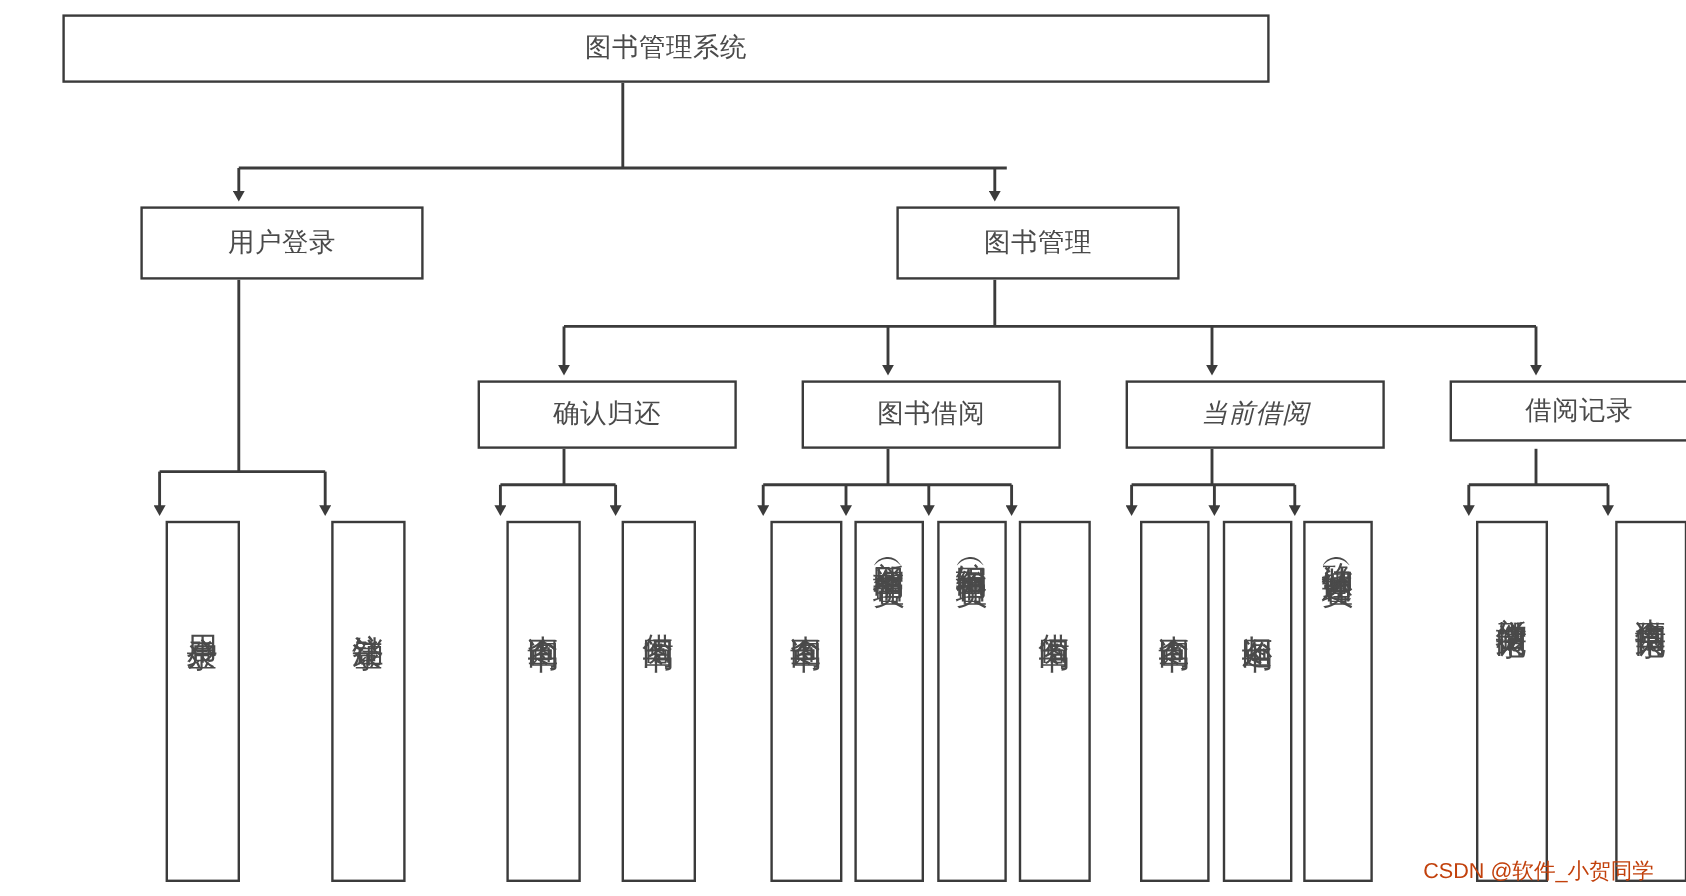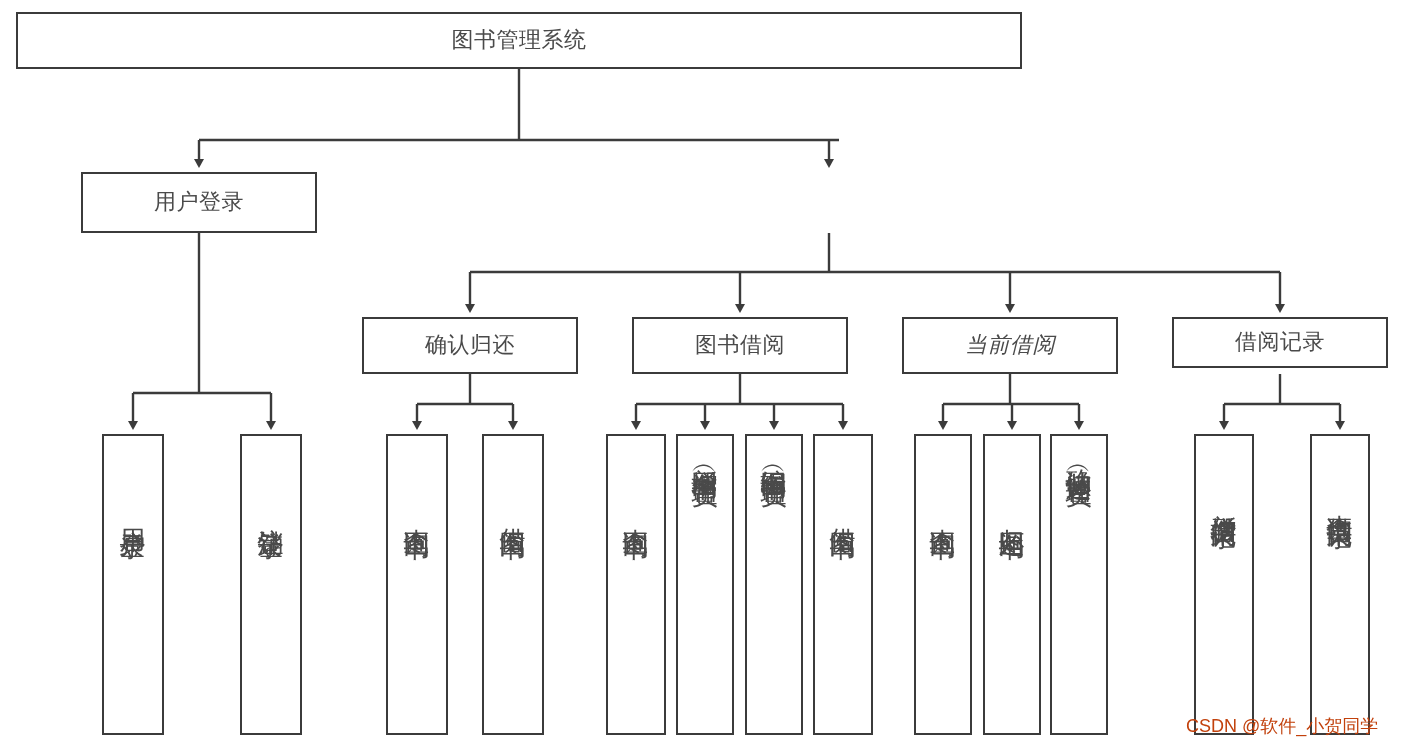--- a/index.html
+++ b/index.html
@@ -28,20 +28,21 @@
   }
   .node {
     position: absolute;
     box-sizing: border-box;
     background: #ffffff;
     border: 2px solid #3b3b3b;
     display: flex;
     align-items: center;
     justify-content: center;
     z-index: 3;
+    margin-left: 36px;
   }
   .node .label {
     color: #4a4a4a;
     line-height: 1.12;
     letter-spacing: 0.5px;
     white-space: pre;
   }
   .node.horiz .label {
     font-size: 22px;
     text-align: center;
@@ -133,20 +134,23 @@
     </g>
   </svg>
 
   <div class="node horiz" style="left:16px;top:12px;width:1006px;height:57px;">
     <span class="label">图书管理系统</span>
   </div>
 
   <div class="node horiz" style="left:81px;top:172px;width:236px;height:61px;">
     <span class="label">用户登录</span>
   </div>
+  <div class="node horiz" style="left:711px;top:172px;width:236px;height:61px;">
+    <span class="label">图书管理</span>
+  </div>
 
   <div class="node horiz" style="left:362px;top:317px;width:216px;height:57px;">
     <span class="label">确认归还</span>
   </div>
   <div class="node horiz" style="left:632px;top:317px;width:216px;height:57px;align-items:center;">
     <span class="label">图书借阅</span>
   </div>
   <div class="node horiz" style="left:902px;top:317px;width:216px;height:57px;font-style:italic;">
     <span class="label">当前借阅</span>
   </div>

